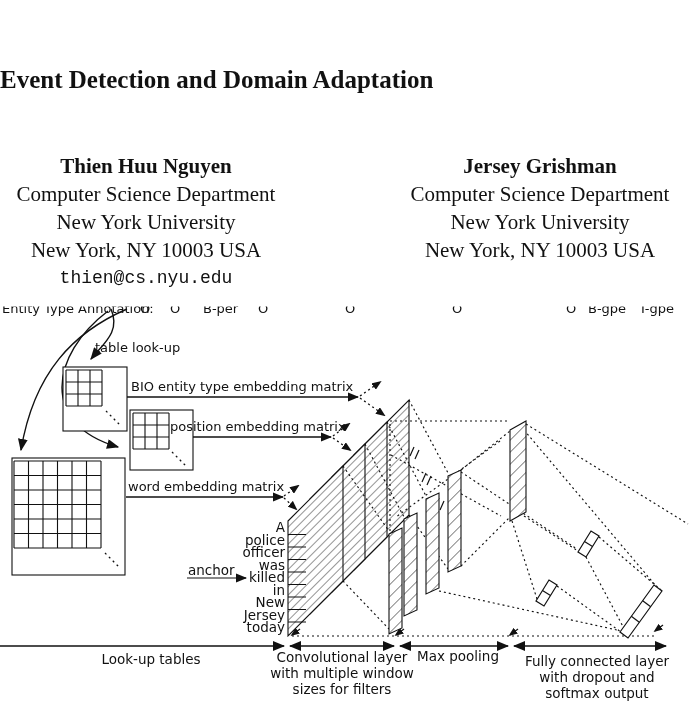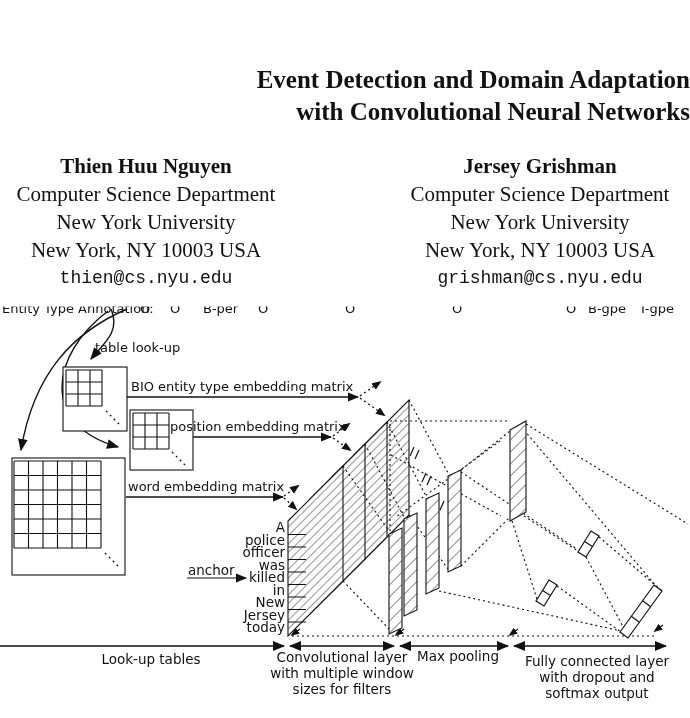--- a/index.html
+++ b/index.html
@@ -1,52 +1,50 @@
 <!DOCTYPE html>
 <html><head>
 <meta charset="utf-8">
 <style>
   html,body{margin:0;padding:0;background:#fff;}
   body{width:690px;height:718px;overflow:hidden;position:relative;color:#111;}
-  .title{position:absolute;top:64px;left:0;width:690px;text-align:right;
+  .title{position:absolute;top:64px;left:0;width:690px;text-align:left;
          font-family:"Liberation Serif",serif;font-weight:bold;font-size:25px;line-height:32px;}
   .authors{position:absolute;top:152px;left:0;width:690px;}
   .author{position:absolute;top:0;width:300px;text-align:center;
           font-family:"Liberation Serif",serif;font-size:21px;line-height:28px;}
   .author.left{left:-4px;}
   .author.right{left:390px;}
   .author .name{font-weight:bold;}
   .author .email{font-family:"Liberation Mono","DejaVu Sans Mono",monospace;font-size:18px;line-height:29px;}
   svg text{fill:#111;}
   .ft{font-family:"DejaVu Sans","Liberation Sans",sans-serif;font-size:13px;}
   .ft2{font-family:"DejaVu Sans","Liberation Sans",sans-serif;font-size:13.5px;}
   .figwrap{position:absolute;top:0;left:0;}
 </style>
 </head>
 <body>
 
 <div class="title">
   <div>Event Detection and Domain Adaptation</div>
-  <div>with Convolutional Neural Networks</div>
 </div>
 
 <div class="authors">
   <div class="author left">
     <div class="name">Thien Huu Nguyen</div>
     <div class="line">Computer Science Department</div>
     <div class="line">New York University</div>
     <div class="line">New York, NY 10003 USA</div>
     <div class="email">thien@cs.nyu.edu</div>
   </div>
   <div class="author right">
     <div class="name">Jersey Grishman</div>
     <div class="line">Computer Science Department</div>
     <div class="line">New York University</div>
     <div class="line">New York, NY 10003 USA</div>
-    <div class="email">grishman@cs.nyu.edu</div>
   </div>
 </div>
 
 <div class="figwrap">
 <svg width="690" height="718" viewBox="0 0 690 718" xmlns="http://www.w3.org/2000/svg">
   <defs>
     <marker id="arr" viewBox="0 0 10 8" refX="9" refY="4" markerWidth="9" markerHeight="7" orient="auto-start-reverse">
       <path d="M0,0L10,4L0,8z" fill="#111"></path>
     </marker>
     <marker id="arrS" viewBox="0 0 10 8" refX="8" refY="4" markerWidth="7.5" markerHeight="6" orient="auto-start-reverse">

